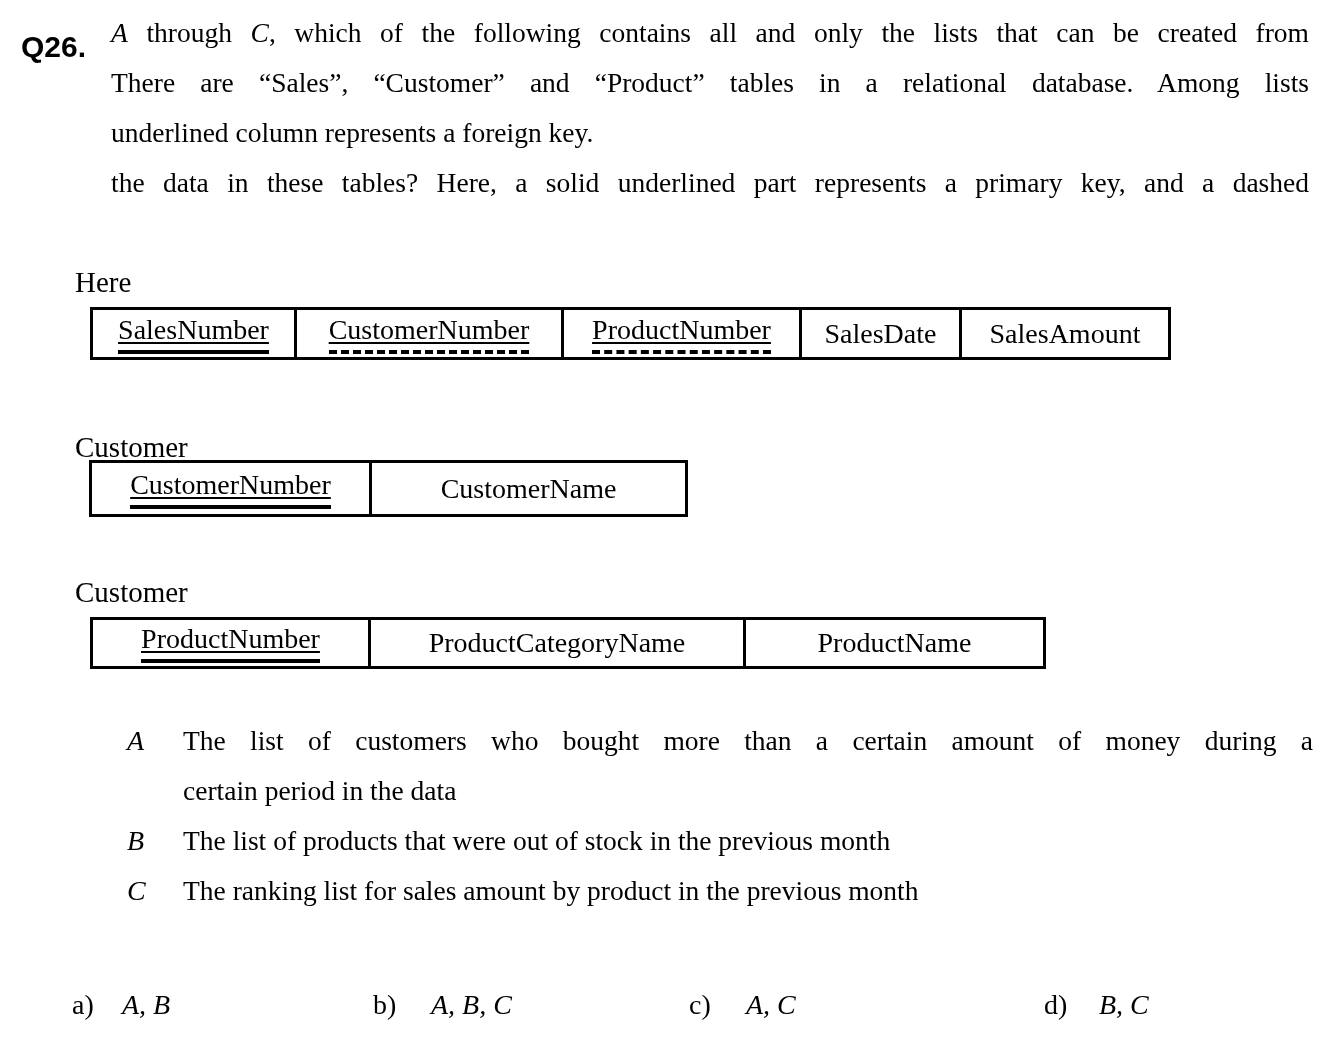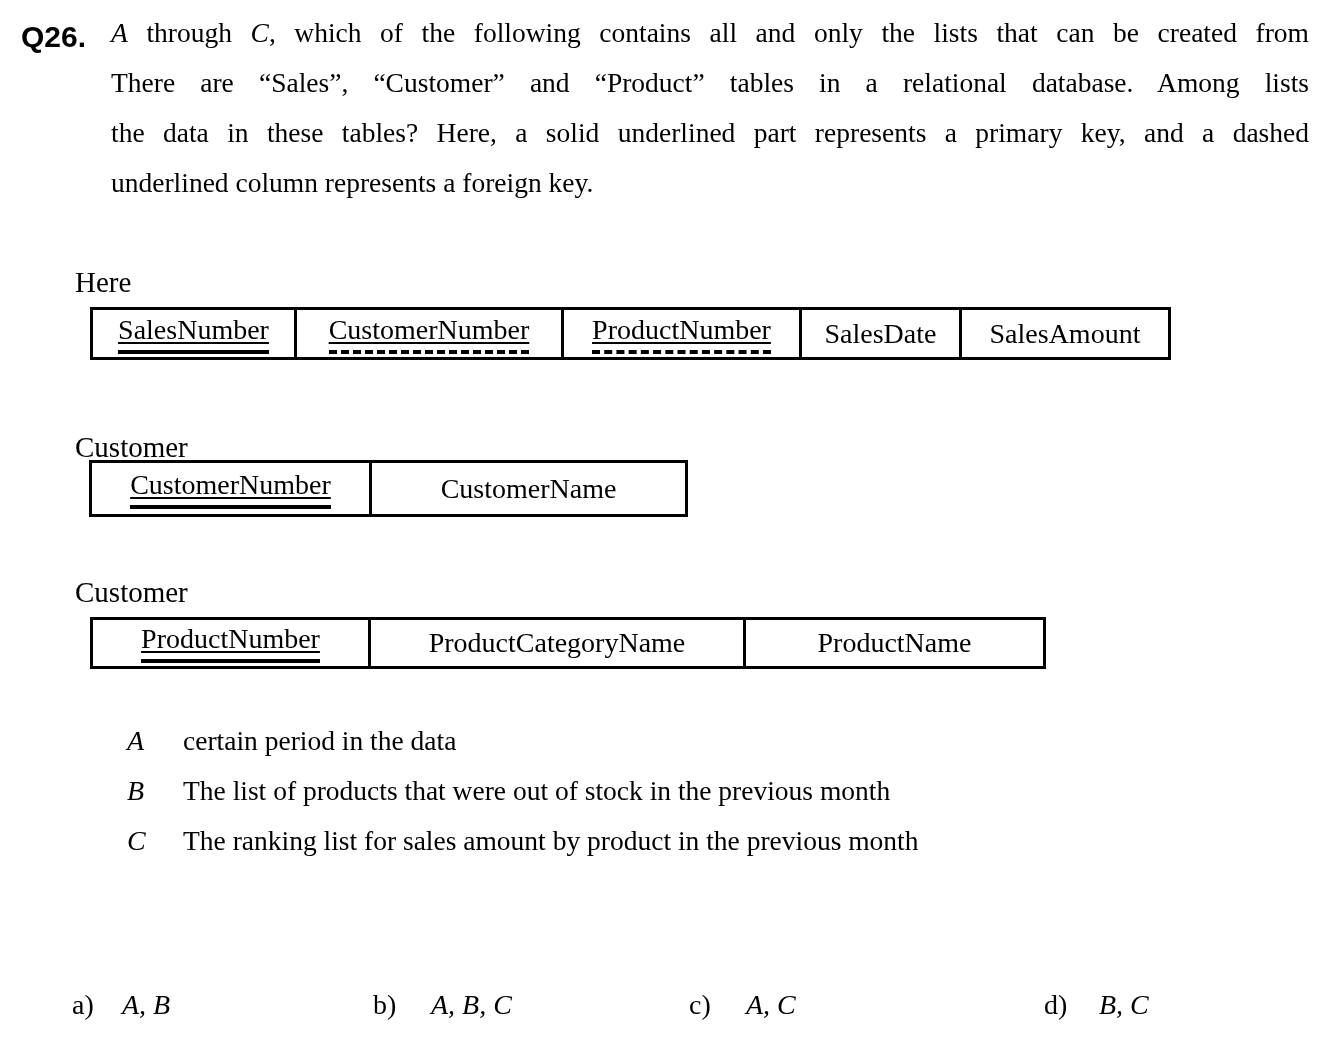--- a/index.html
+++ b/index.html
@@ -13,21 +13,21 @@
     background: #ffffff;
     color: #000000;
     font-family: "Liberation Serif", serif;
     overflow: hidden;
   }
 
   
   .qnum {
     position: absolute;
     left: 21px;
-    top: 12px;
+    top: 22px;
     font-family: "Liberation Sans", sans-serif;
     font-weight: 700;
     font-size: 30px;
     line-height: 50px;
     text-align: center;
   }
   .qtext {
     position: absolute;
     left: 111px;
     top: 8px;
@@ -133,22 +133,22 @@
   .opt-value { font-style: italic; }
 </style>
 </head>
 <body>
 
 <div class="qnum">Q26.</div>
 
 <div class="qtext">
   <div class="qline"><span class="it">A</span><span> through </span><span class="it">C</span><span>, which of the following contains all and only the lists that can be created from</span></div>
   <div class="qline">There are “Sales”, “Customer” and “Product” tables in a relational database. Among lists</div>
+  <div class="qline lastline">underlined column represents a foreign key.</div>
   <div class="qline">the data in these tables? Here, a solid underlined part represents a primary key, and a dashed</div>
-  <div class="qline lastline">underlined column represents a foreign key.</div>
 </div>
 
 <div class="tbl-label lbl-sales">Here</div>
 <table class="relation tbl-sales">
   <colgroup>
     <col style="width:204px">
       <col style="width:267px">
       <col style="width:238px">
       <col style="width:160px">
       <col style="width:209px">
@@ -191,20 +191,21 @@
     <td><span>ProductCategoryName</span></td>
     <td><span>ProductName</span></td>
   </tr>
 </tbody>
   </table>
 
 <div class="items">
   <div class="item">
     <div class="item-label">A</div>
     <div class="item-text">
+      <div class="jline">The list of customers who bought more than a certain amount of money during a</div>
       <div>certain period in the data</div>
     </div>
   </div>
   <div class="item">
     <div class="item-label">B</div>
     <div class="item-text">The list of products that were out of stock in the previous month</div>
   </div>
   <div class="item">
     <div class="item-label">C</div>
     <div class="item-text">The ranking list for sales amount by product in the previous month</div>

